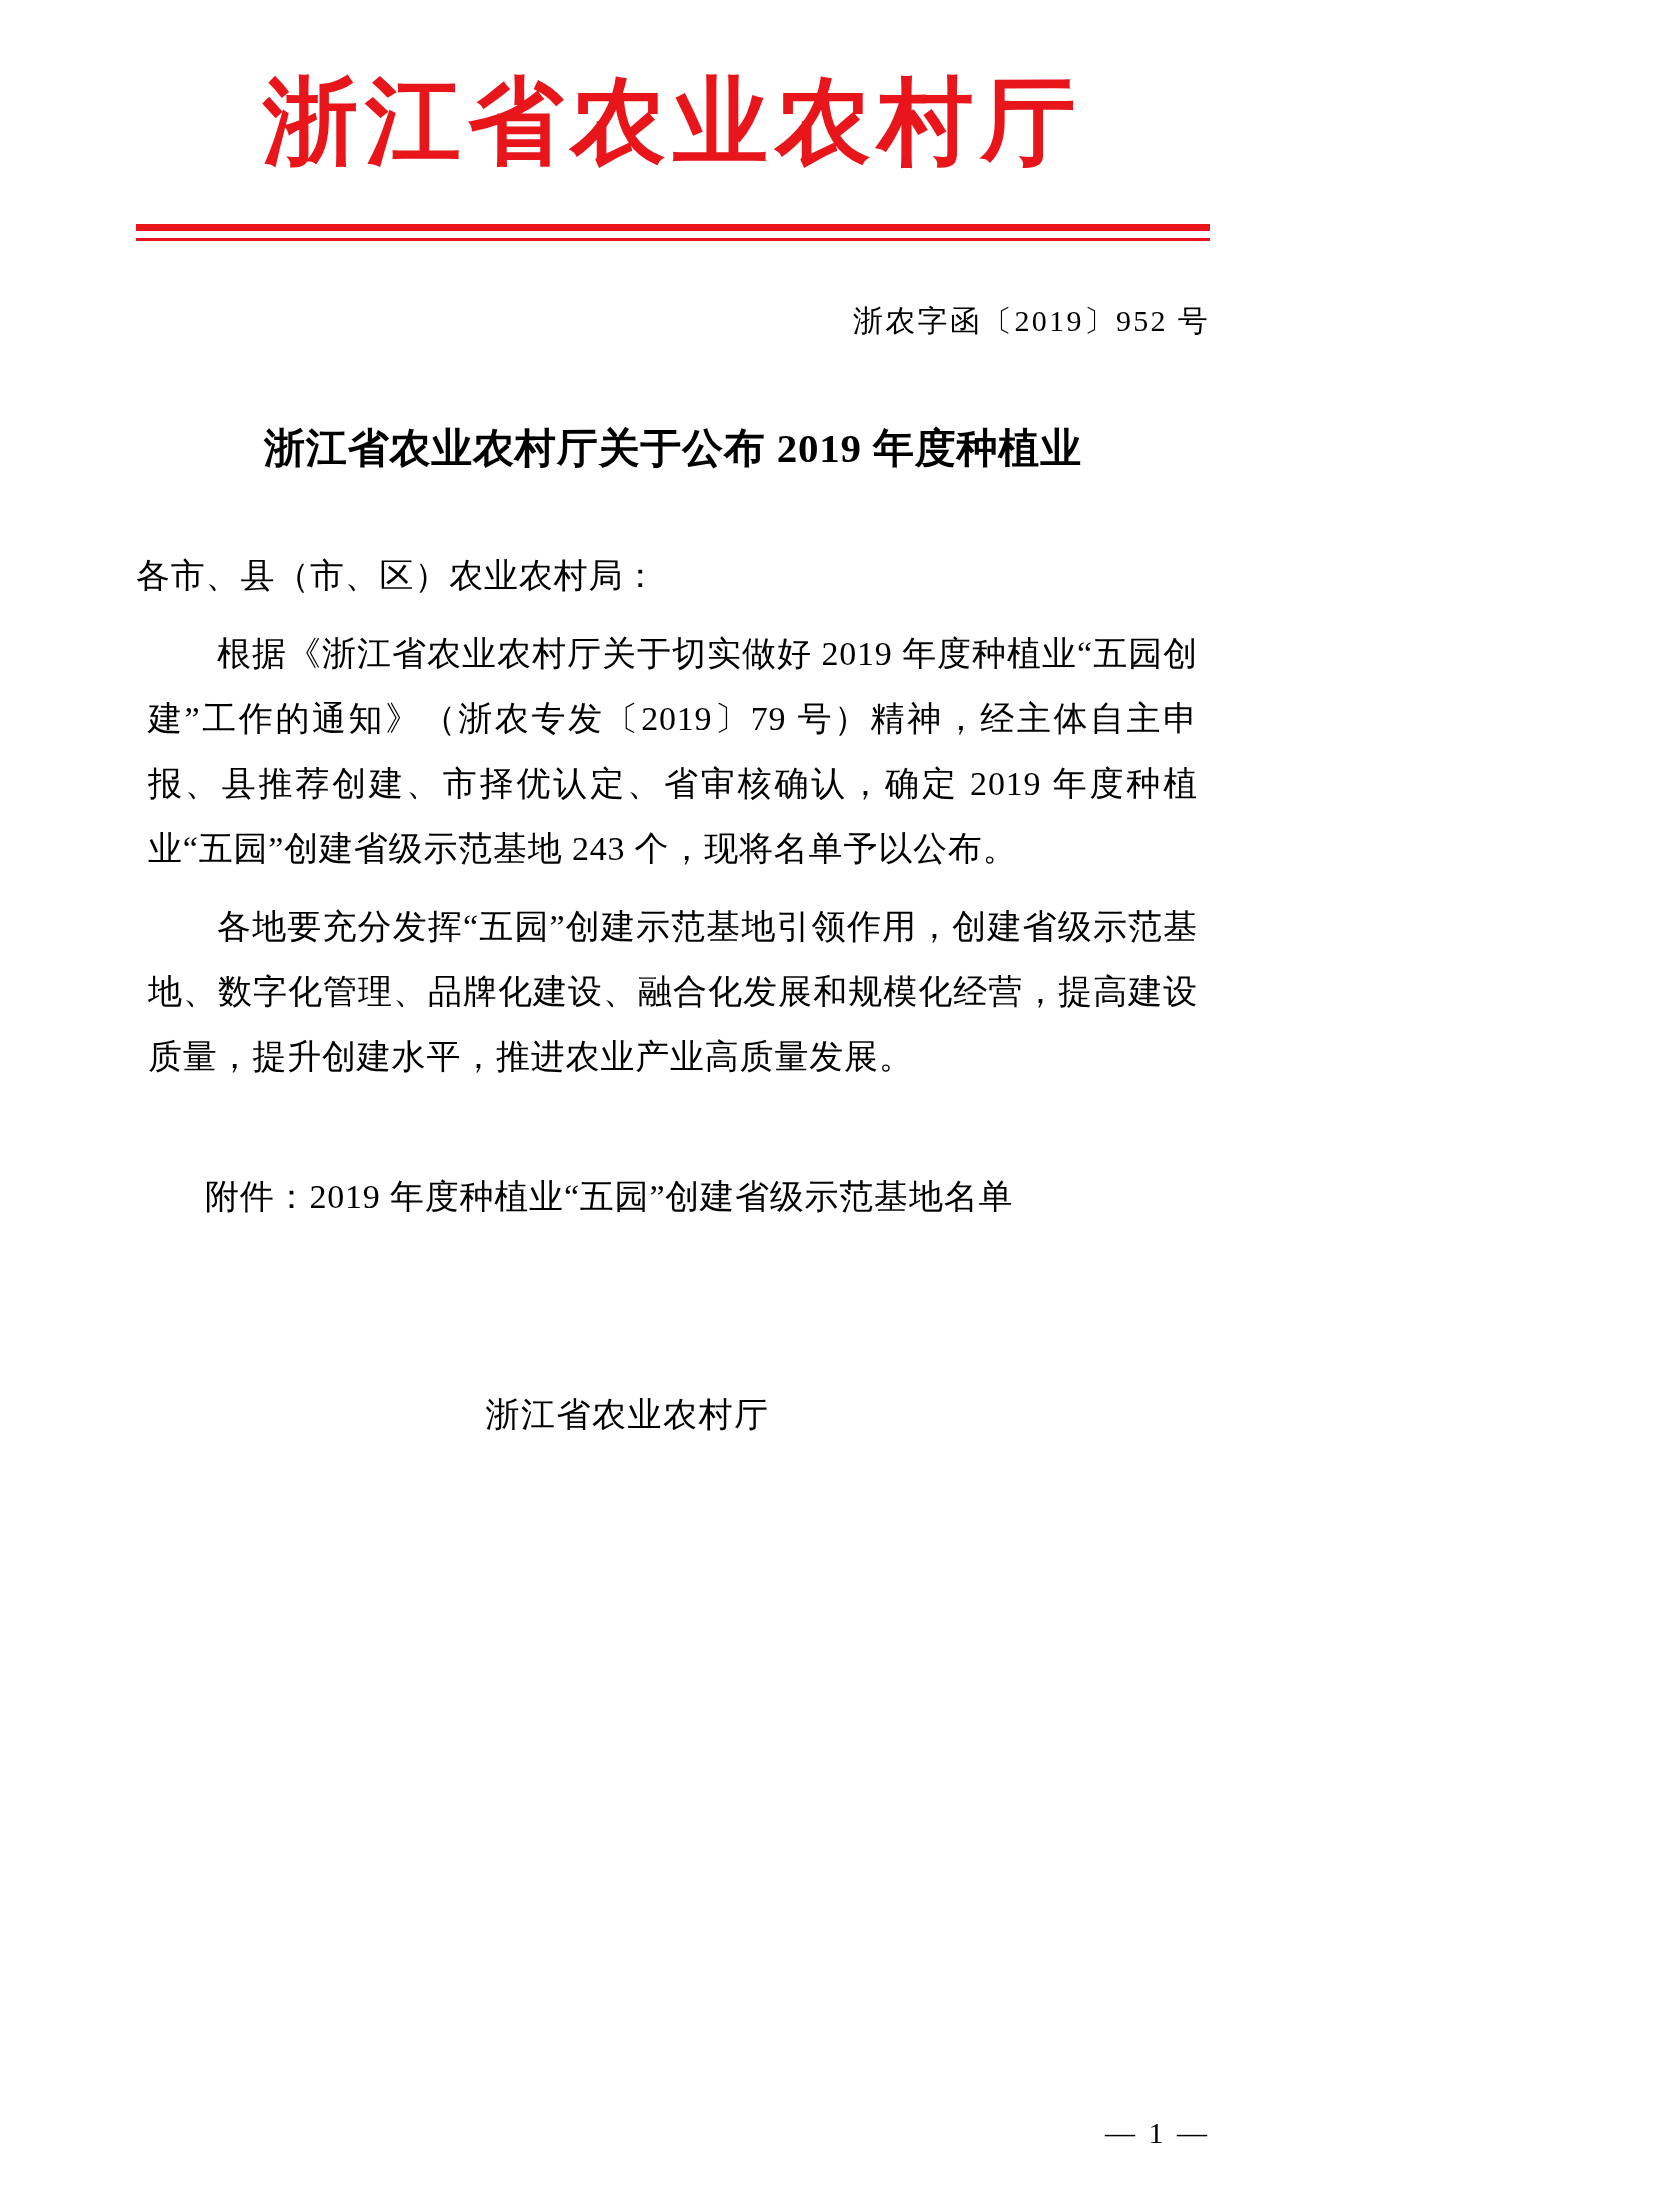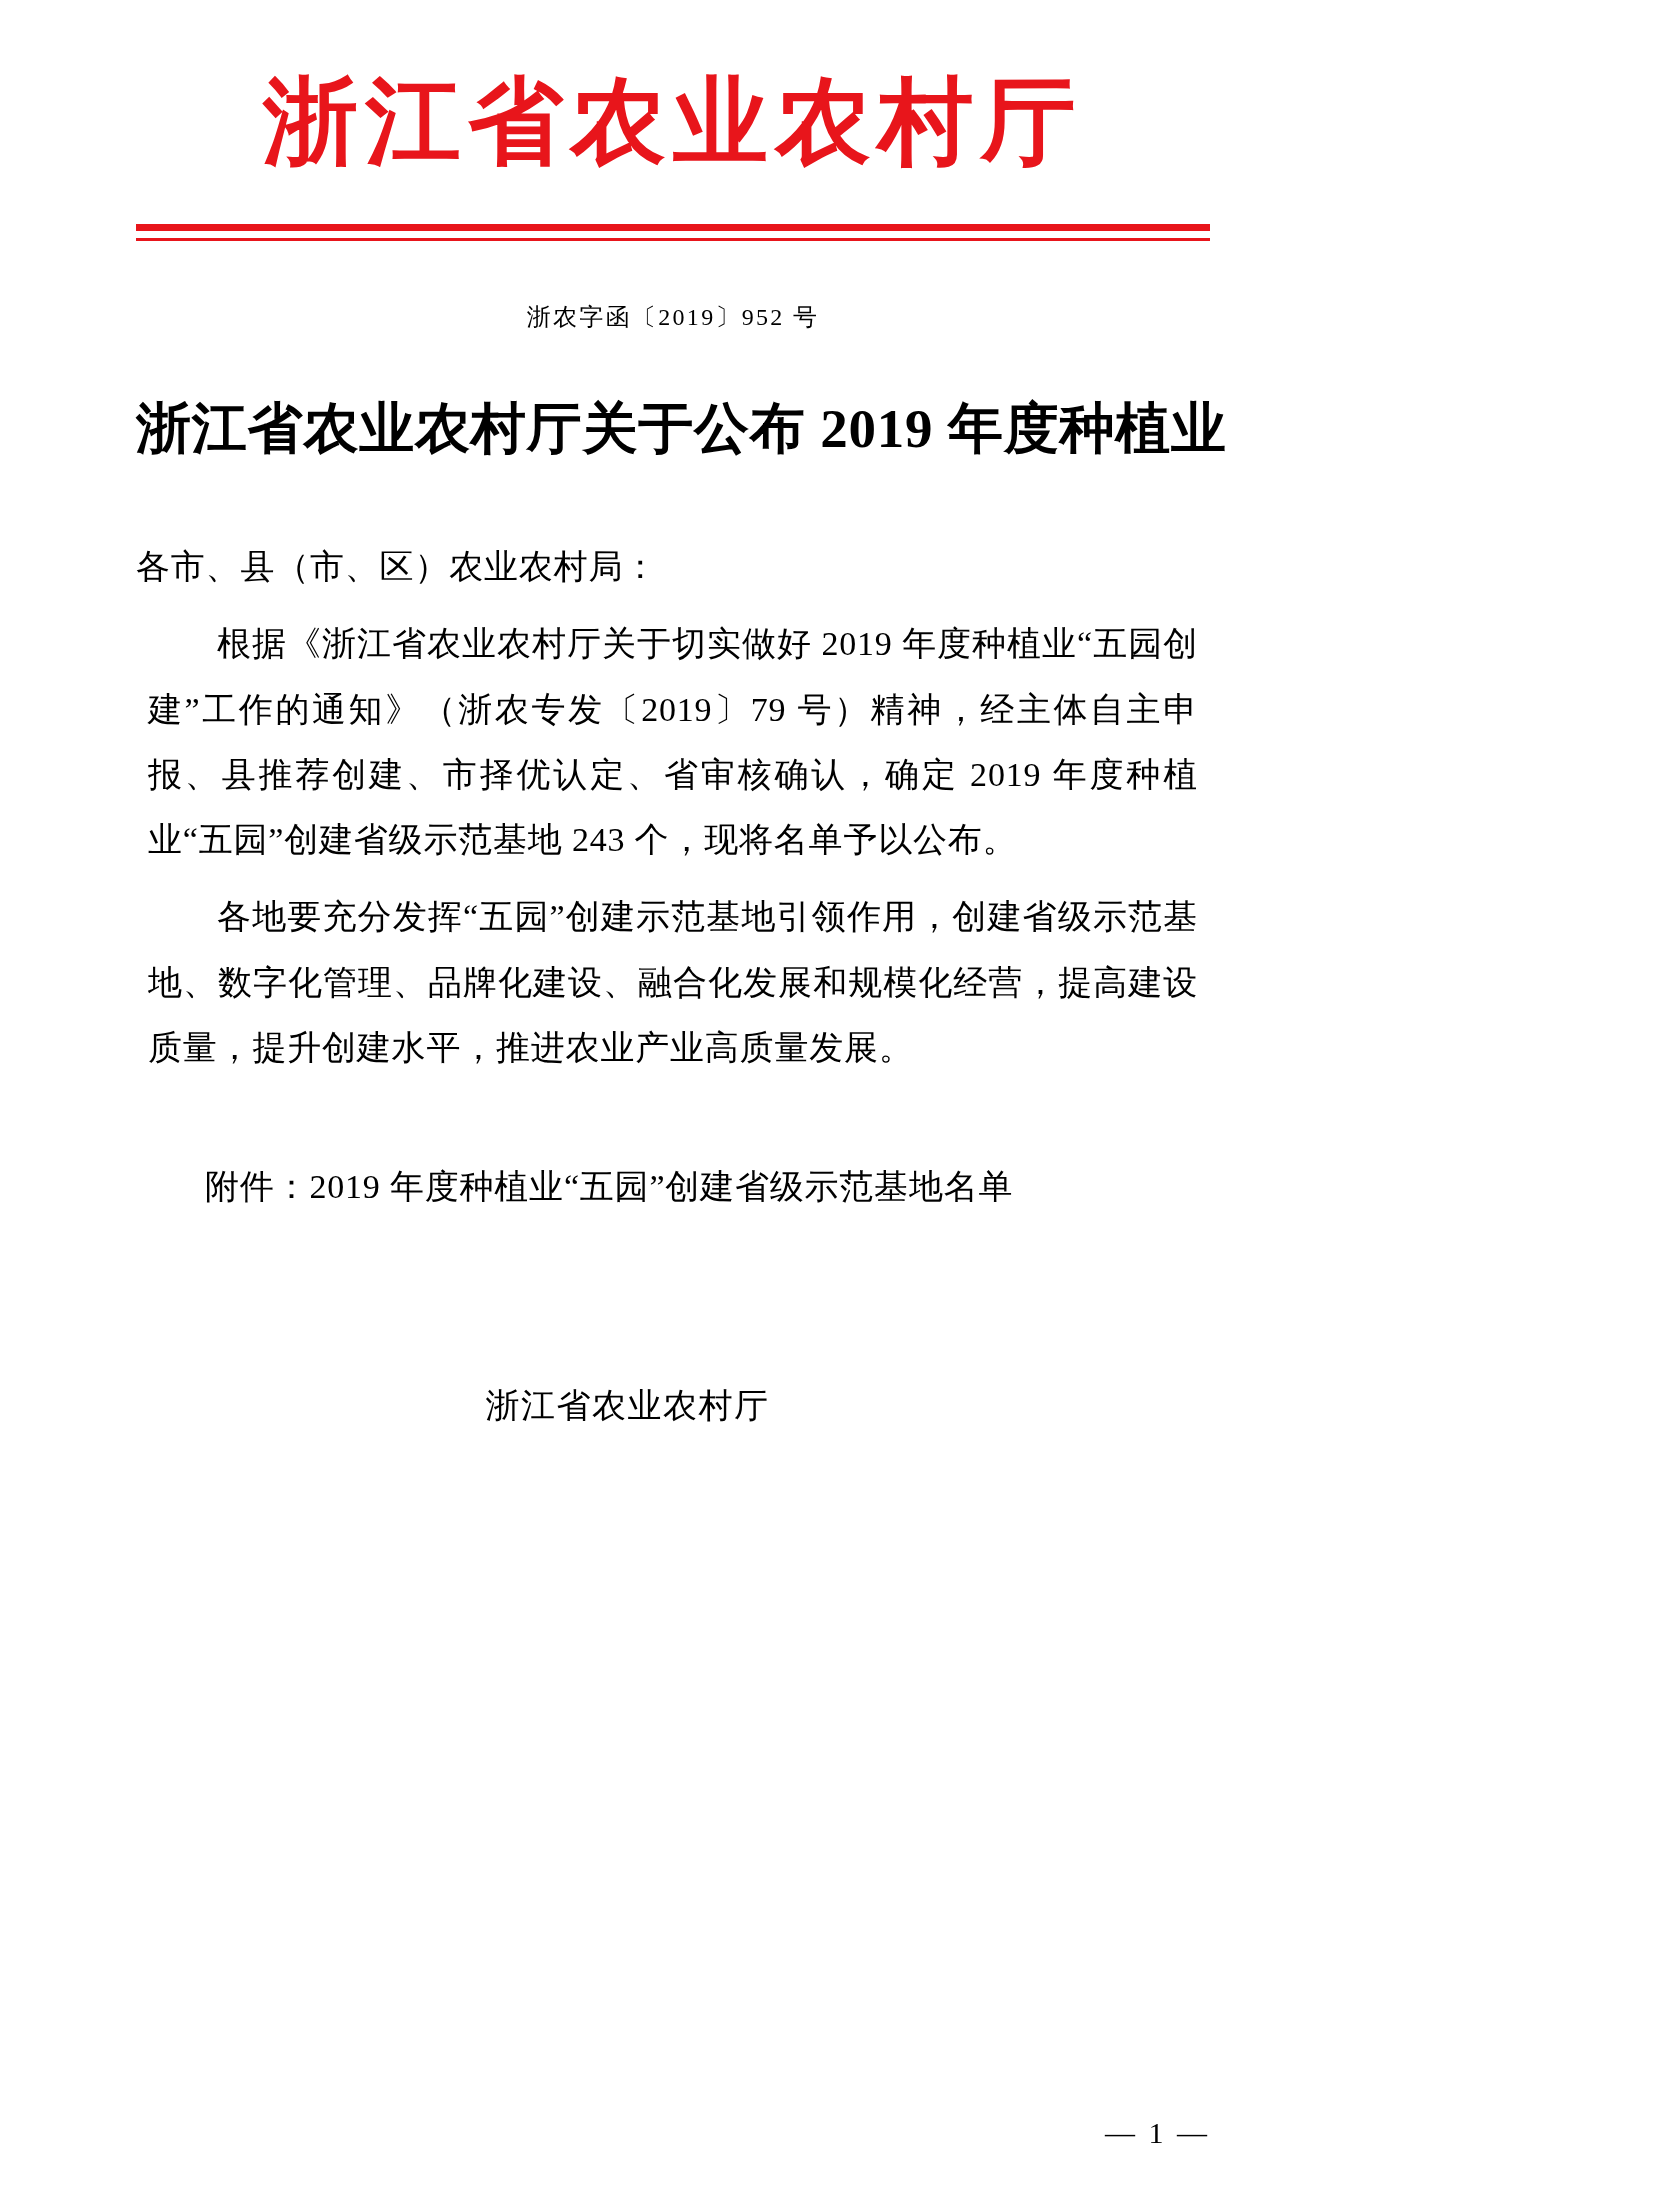--- a/index.html
+++ b/index.html
@@ -48,33 +48,33 @@
   }
   .rule-thin {
     height: 3px;
     background: #e8151b;
     width: 100%;
     margin-top: 6.8px;
   }
 
   
   .doc-number {
-    text-align: center;
+    text-align: right;
     margin-top: 60px;
-    font-size: 24px;
+    font-size: 30px;
     letter-spacing: 2.3px;
     font-family: "Liberation Serif", "DejaVu Serif", serif;
   }
 
   
   .doc-title {
     text-align: center;
-    margin-top: 53px;
+    margin-top: 75px;
     font-weight: bold;
-    font-size: 55px;
+    font-size: 41px;
     line-height: 1.55;
     letter-spacing: 0.8px;
   }
   .doc-title .line {
     display: block;
     white-space: nowrap;
   }
 
   
   .body-block {

